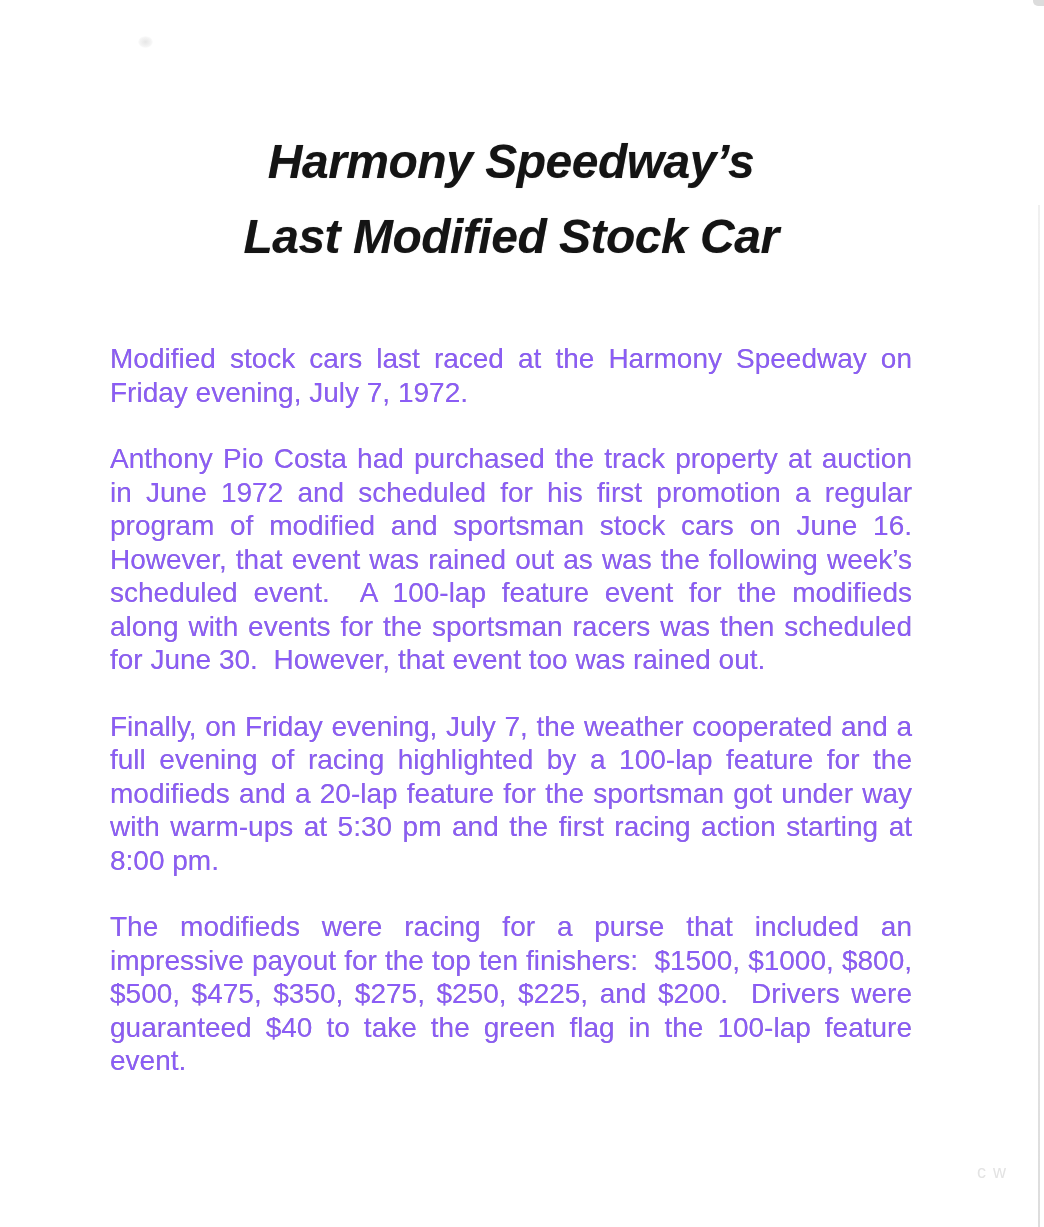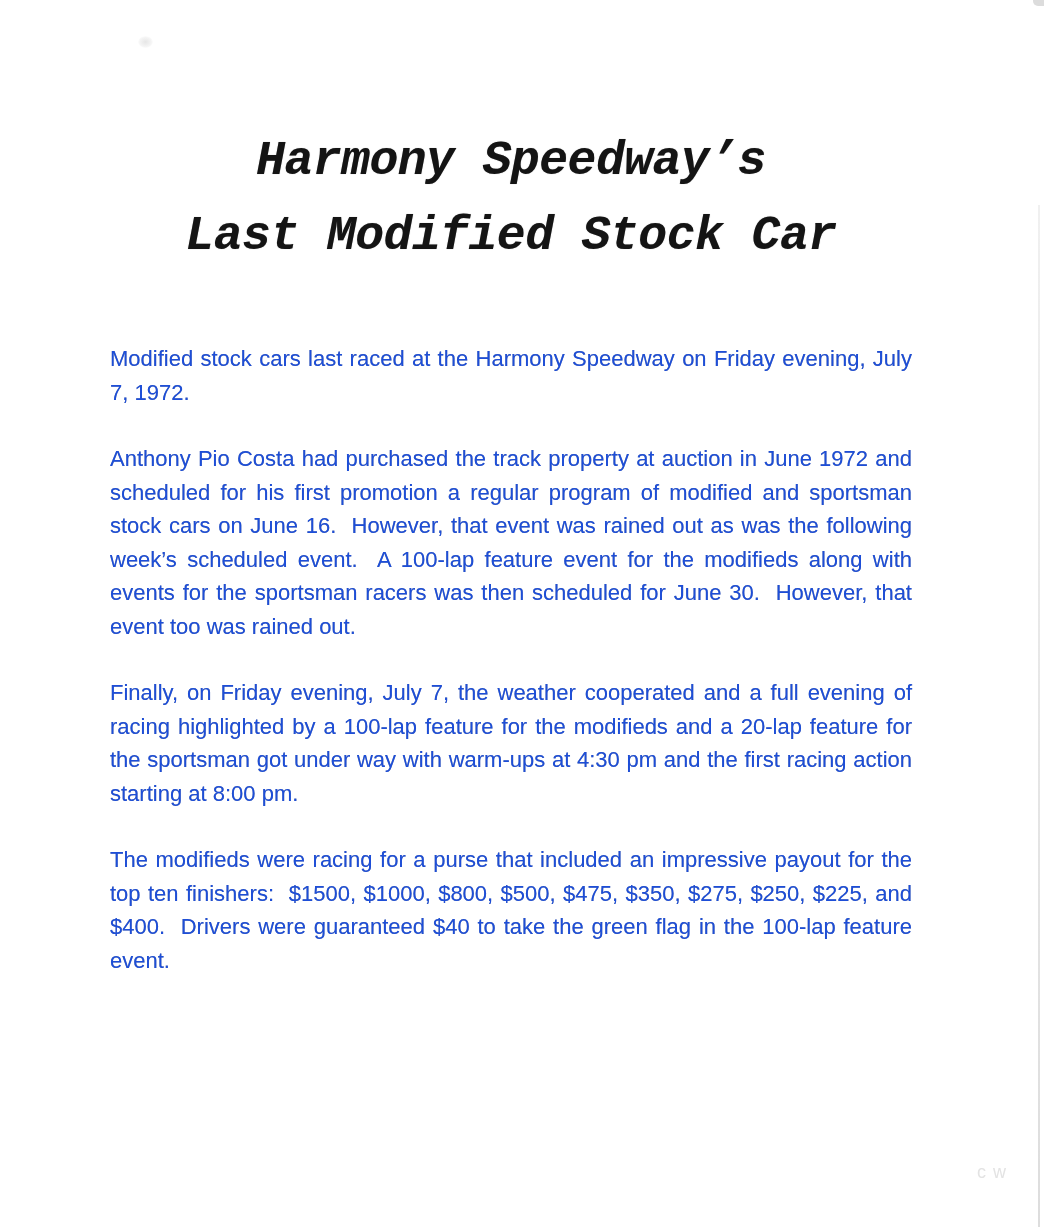--- a/index.html
+++ b/index.html
@@ -17,37 +17,37 @@
   }
   .content {
     position: absolute;
     left: 110px;
     top: 0;
     width: 802px;
   }
   .doc-title {
     margin: 124px 0 68px 0;
     text-align: center;
-    font-family: Liberation Mono, monospace;
+    font-family: Liberation Sans, sans-serif;
     font-style: italic;
     font-weight: bold;
     font-size: 48px;
     line-height: 75px;
     letter-spacing: -0.5px;
     color: #141414;
     text-shadow: 0 0 0.8px rgba(20,20,20,0.45);
   }
   .title-line { display: block; }
   .body-para {
     margin: 16px 0 33px 0;
-    font-size: 22px;
+    font-size: 28px;
     line-height: 33.5px;
     text-align: justify;
     white-space: pre-wrap;
-    color: #1d4ed8;
+    color: #8b5cf6;
     text-shadow: 0 0 0.6px rgba(30,30,30,0.4);
   }
   .body-para.cut {
     margin-bottom: 0;
     text-align-last: justify;
   }
   
   .smudge {
     position: absolute;
     left: 138px;
@@ -94,17 +94,17 @@
   <div class="watermark">cw</div>
 
   <div class="content">
     <h1 class="doc-title">
       <span class="title-line">Harmony Speedway’s</span>
       <span class="title-line">Last Modified Stock Car</span>
     </h1>
 
     <p class="body-para">Modified stock cars last raced at the Harmony Speedway on Friday evening, July 7, 1972.</p>
     <p class="body-para">Anthony Pio Costa had purchased the track property at auction in June 1972 and scheduled for his first promotion a regular program of modified and sportsman stock cars on June 16.  However, that event was rained out as was the following week’s scheduled event.  A 100-lap feature event for the modifieds along with events for the sportsman racers was then scheduled for June 30.  However, that event too was rained out.</p>
-    <p class="body-para">Finally, on Friday evening, July 7, the weather cooperated and a full evening of racing highlighted by a 100-lap feature for the modifieds and a 20-lap feature for the sportsman got under way with warm-ups at 4:30 pm and the first racing action starting at 8:00 pm.</p>
-    <p class="body-para">The modifieds were racing for a purse that included an impressive payout for the top ten finishers:  $1500, $1000, $800, $500, $475, $350, $275, $250, $225, and $400.  Drivers were guaranteed $40 to take the green flag in the 100-lap feature event.</p>
+    <p class="body-para">Finally, on Friday evening, July 7, the weather cooperated and a full evening of racing highlighted by a 100-lap feature for the modifieds and a 20-lap feature for the sportsman got under way with warm-ups at 5:30 pm and the first racing action starting at 8:00 pm.</p>
+    <p class="body-para">The modifieds were racing for a purse that included an impressive payout for the top ten finishers:  $1500, $1000, $800, $500, $475, $350, $275, $250, $225, and $200.  Drivers were guaranteed $40 to take the green flag in the 100-lap feature event.</p>
   </div>
 
 </div>
 
 </body></html>

